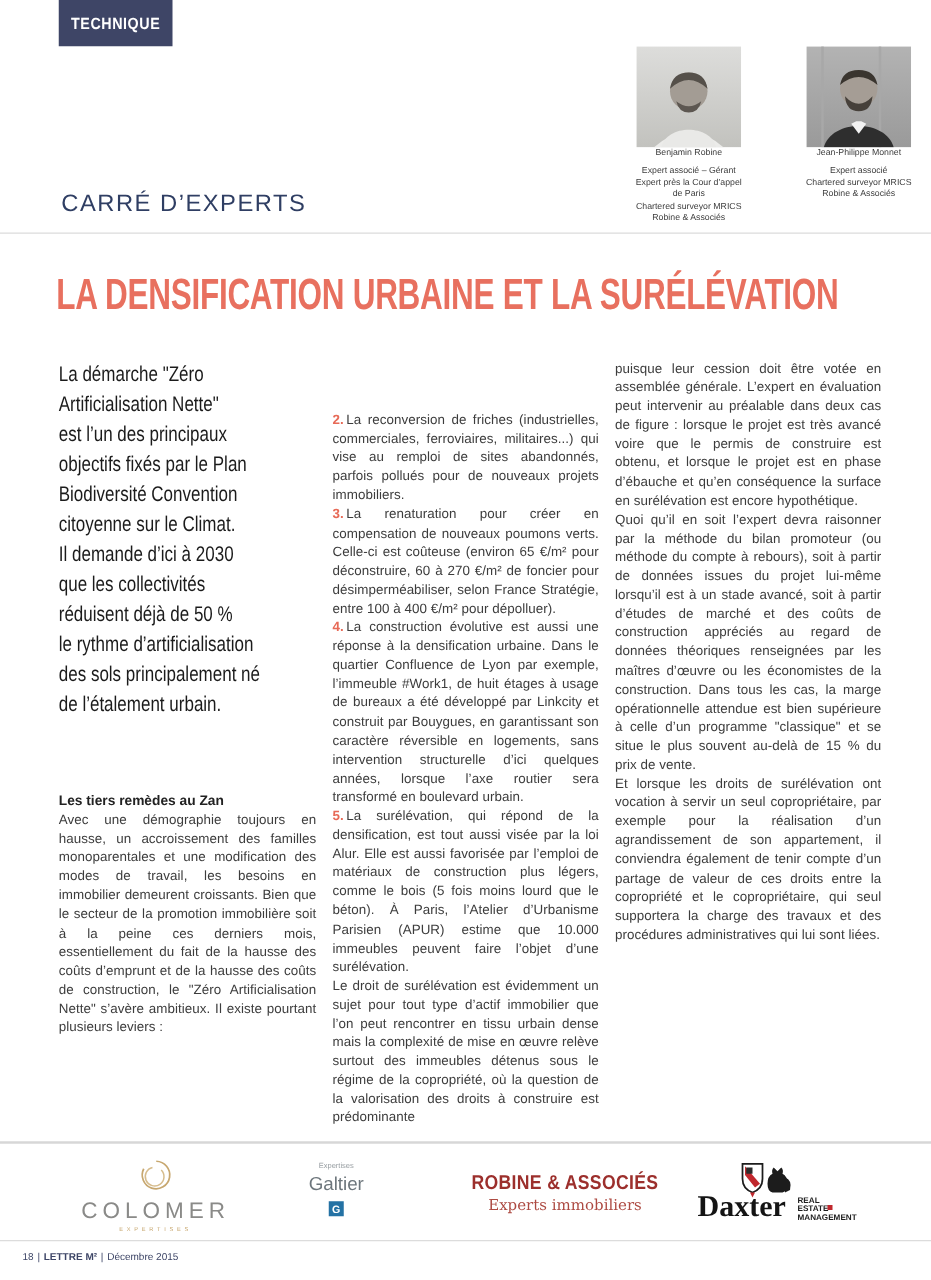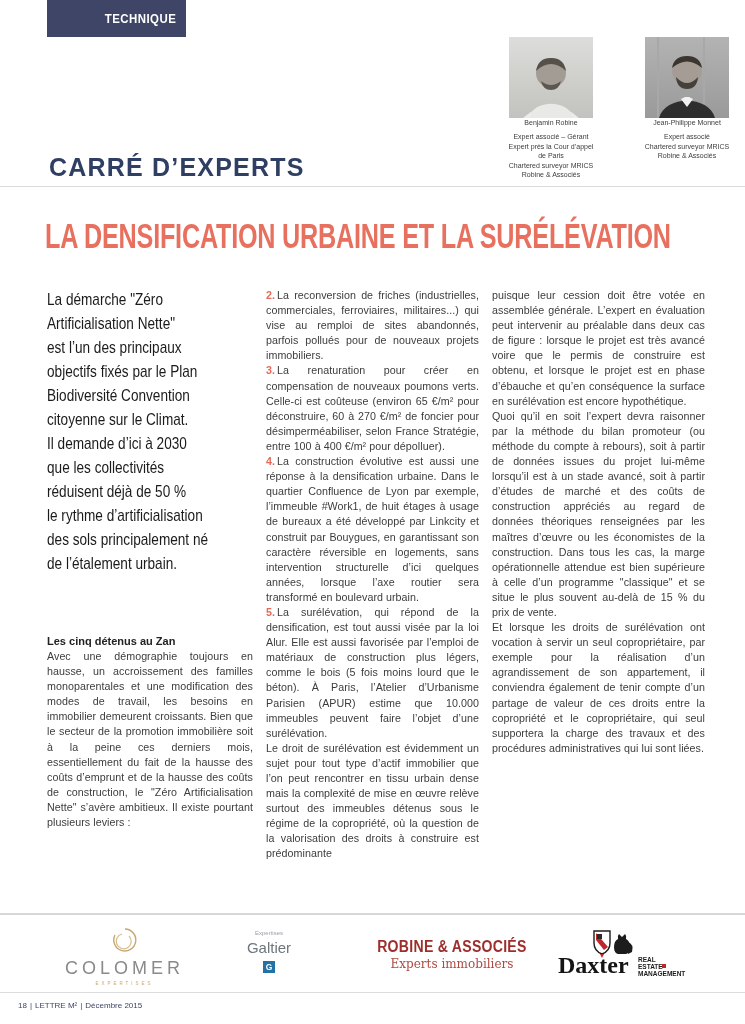--- a/index.html
+++ b/index.html
@@ -1,48 +1,48 @@
 <!DOCTYPE html>
 <html><head>
 <meta charset="utf-8">
 <style>
   html,body{margin:0;padding:0;background:#ffffff;}
   .page{position:relative;width:745px;height:1024px;background:#ffffff;overflow:hidden;
         font-family:"Liberation Sans",sans-serif;}
 
   
   .badge{position:absolute;left:47px;top:0;width:91px;height:37px;background:#3e4566;
-         color:#ffffff;display:flex;align-items:center;justify-content:center;padding-left:48px;}
+         color:#ffffff;display:flex;align-items:center;justify-content:center;}
   .badge span{font-size:13px;font-weight:700;letter-spacing:.5px;transform:scaleX(.88);}
 
   
   .experts{position:absolute;top:37px;left:490px;width:240px;display:flex;gap:14px;}
   .expert{width:122px;display:flex;flex-direction:column;align-items:center;}
   .photo{width:84px;height:81px;overflow:hidden;}
   .expert .cap{margin-top:5px;text-align:center;font-size:7px;line-height:9.4px;color:#3c3c3c;
                white-space:pre-line;width:122px;}
   .expert .cap-name{font-size:7px;line-height:9.4px;color:#3c3c3c;text-align:center;}
 
   
-  .section-heading{position:absolute;left:49px;top:153px;margin:0;font-size:25px;font-weight:700;
+  .section-heading{position:absolute;left:49px;top:153px;margin:0;font-size:19px;font-weight:400;
                    letter-spacing:1.2px;color:#2f3e63;}
   .rule{position:absolute;left:0;right:0;height:1px;background:#dcdcdc;border:0;margin:0;}
   .rule-top{top:186px;}
   .rule-logos-top{top:913px;background:#d7d7d7;height:2px;}
   .rule-bottom{top:992px;}
 
   
   .title{position:absolute;left:45px;top:216px;margin:0;width:960px;color:#e8705f;
          font-size:35px;font-weight:700;letter-spacing:-.3px;white-space:nowrap;
          transform:scaleX(.72);transform-origin:0 0;}
 
   
   .col{position:absolute;top:288px;}
   .col1{left:47px;width:206px;}
-  .col2{left:266px;width:213px;}
+  .col2{left:266px;width:213px;margin-top:41px;}
   .col3{left:492px;width:213px;}
 
   .intro{font-size:17px;line-height:24px;color:#1b1b1b;white-space:pre-line;
          width:258px;transform:scaleX(.8);transform-origin:0 0;}
   .subhead{margin:0;padding-top:58px;font-size:11px;font-weight:700;color:#222;line-height:15px;}
   .body{margin:0;font-size:10.7px;line-height:15.1px;color:#3c3c3c;text-align:justify;
         letter-spacing:.05px;}
   .num{color:#e76a57;font-weight:700;margin-right:2px;}
 
   
@@ -59,21 +59,21 @@
   .logo-robine{left:330px;width:150px;top:16px;}
   .robine-name{font-size:16px;font-weight:700;color:#9c2f2c;letter-spacing:.3px;white-space:nowrap;
                transform:scaleX(.88);transform-origin:50% 0;}
   .robine-sub{font-family:"DejaVu Serif",serif;font-size:12px;color:#ad4a42;
               margin-top:1px;}
   .logo-daxter{left:505px;width:140px;top:6px;}
 
   
   .footer{position:absolute;left:18px;top:1001px;font-size:8px;color:#3d4566;}
   .footer .sep{margin:0 3px;}
-  .footer .brand{font-weight:400;}
+  .footer .brand{font-weight:700;}
 </style>
 </head>
 <body>
 
 <div class="page">
 
   <div class="badge">
     <span>TECHNIQUE</span>
   </div>
 
@@ -139,21 +139,21 @@
 est l’un des principaux
 objectifs fixés par le Plan
 Biodiversité Convention
 citoyenne sur le Climat.
 Il demande d’ici à 2030
 que les collectivités
 réduisent déjà de 50 %
 le rythme d’artificialisation
 des sols principalement né
 de l’étalement urbain.</div>
-    <h3 class="subhead">Les cinq détenus au Zan</h3>
+    <h3 class="subhead">Les tiers remèdes au Zan</h3>
     <p class="body">Avec une démographie toujours en hausse, un accroissement des familles monoparentales et une modification des modes de travail, les besoins en immobilier demeurent croissants. Bien que le secteur de la promotion immobilière soit à la peine ces derniers mois, essentiellement du fait de la hausse des coûts d’emprunt et de la hausse des coûts de construction, le "Zéro Artificialisation Nette" s’avère ambitieux. Il existe pourtant plusieurs leviers :</p>
   </div>
 
   <div class="col col2">
     <p class="body"><span class="num">2.</span><span>La reconversion de friches (industrielles, commerciales, ferroviaires, militaires...) qui vise au remploi de sites abandonnés, parfois pollués pour de nouveaux projets immobiliers.</span></p>
     <p class="body"><span class="num">3.</span><span>La renaturation pour créer en compensation de nouveaux poumons verts. Celle-ci est coûteuse (environ 65 €/m² pour déconstruire, 60 à 270 €/m² de foncier pour désimperméabiliser, selon France Stratégie, entre 100 à 400 €/m² pour dépolluer).</span></p>
     <p class="body"><span class="num">4.</span><span>La construction évolutive est aussi une réponse à la densification urbaine. Dans le quartier Confluence de Lyon par exemple, l’immeuble #Work1, de huit étages à usage de bureaux a été développé par Linkcity et construit par Bouygues, en garantissant son caractère réversible en logements, sans intervention structurelle d’ici quelques années, lorsque l’axe routier sera transformé en boulevard urbain.</span></p>
     <p class="body"><span class="num">5.</span><span>La surélévation, qui répond de la densification, est tout aussi visée par la loi Alur. Elle est aussi favorisée par l’emploi de matériaux de construction plus légers, comme le bois (5 fois moins lourd que le béton). À Paris, l’Atelier d’Urbanisme Parisien (APUR) estime que 10.000 immeubles peuvent faire l’objet d’une surélévation.</span></p>
     <p class="body">Le droit de surélévation est évidemment un sujet pour tout type d’actif immobilier que l’on peut rencontrer en tissu urbain dense mais la complexité de mise en œuvre relève surtout des immeubles détenus sous le régime de la copropriété, où la question de la valorisation des droits à construire est prédominante</p>
   </div>

